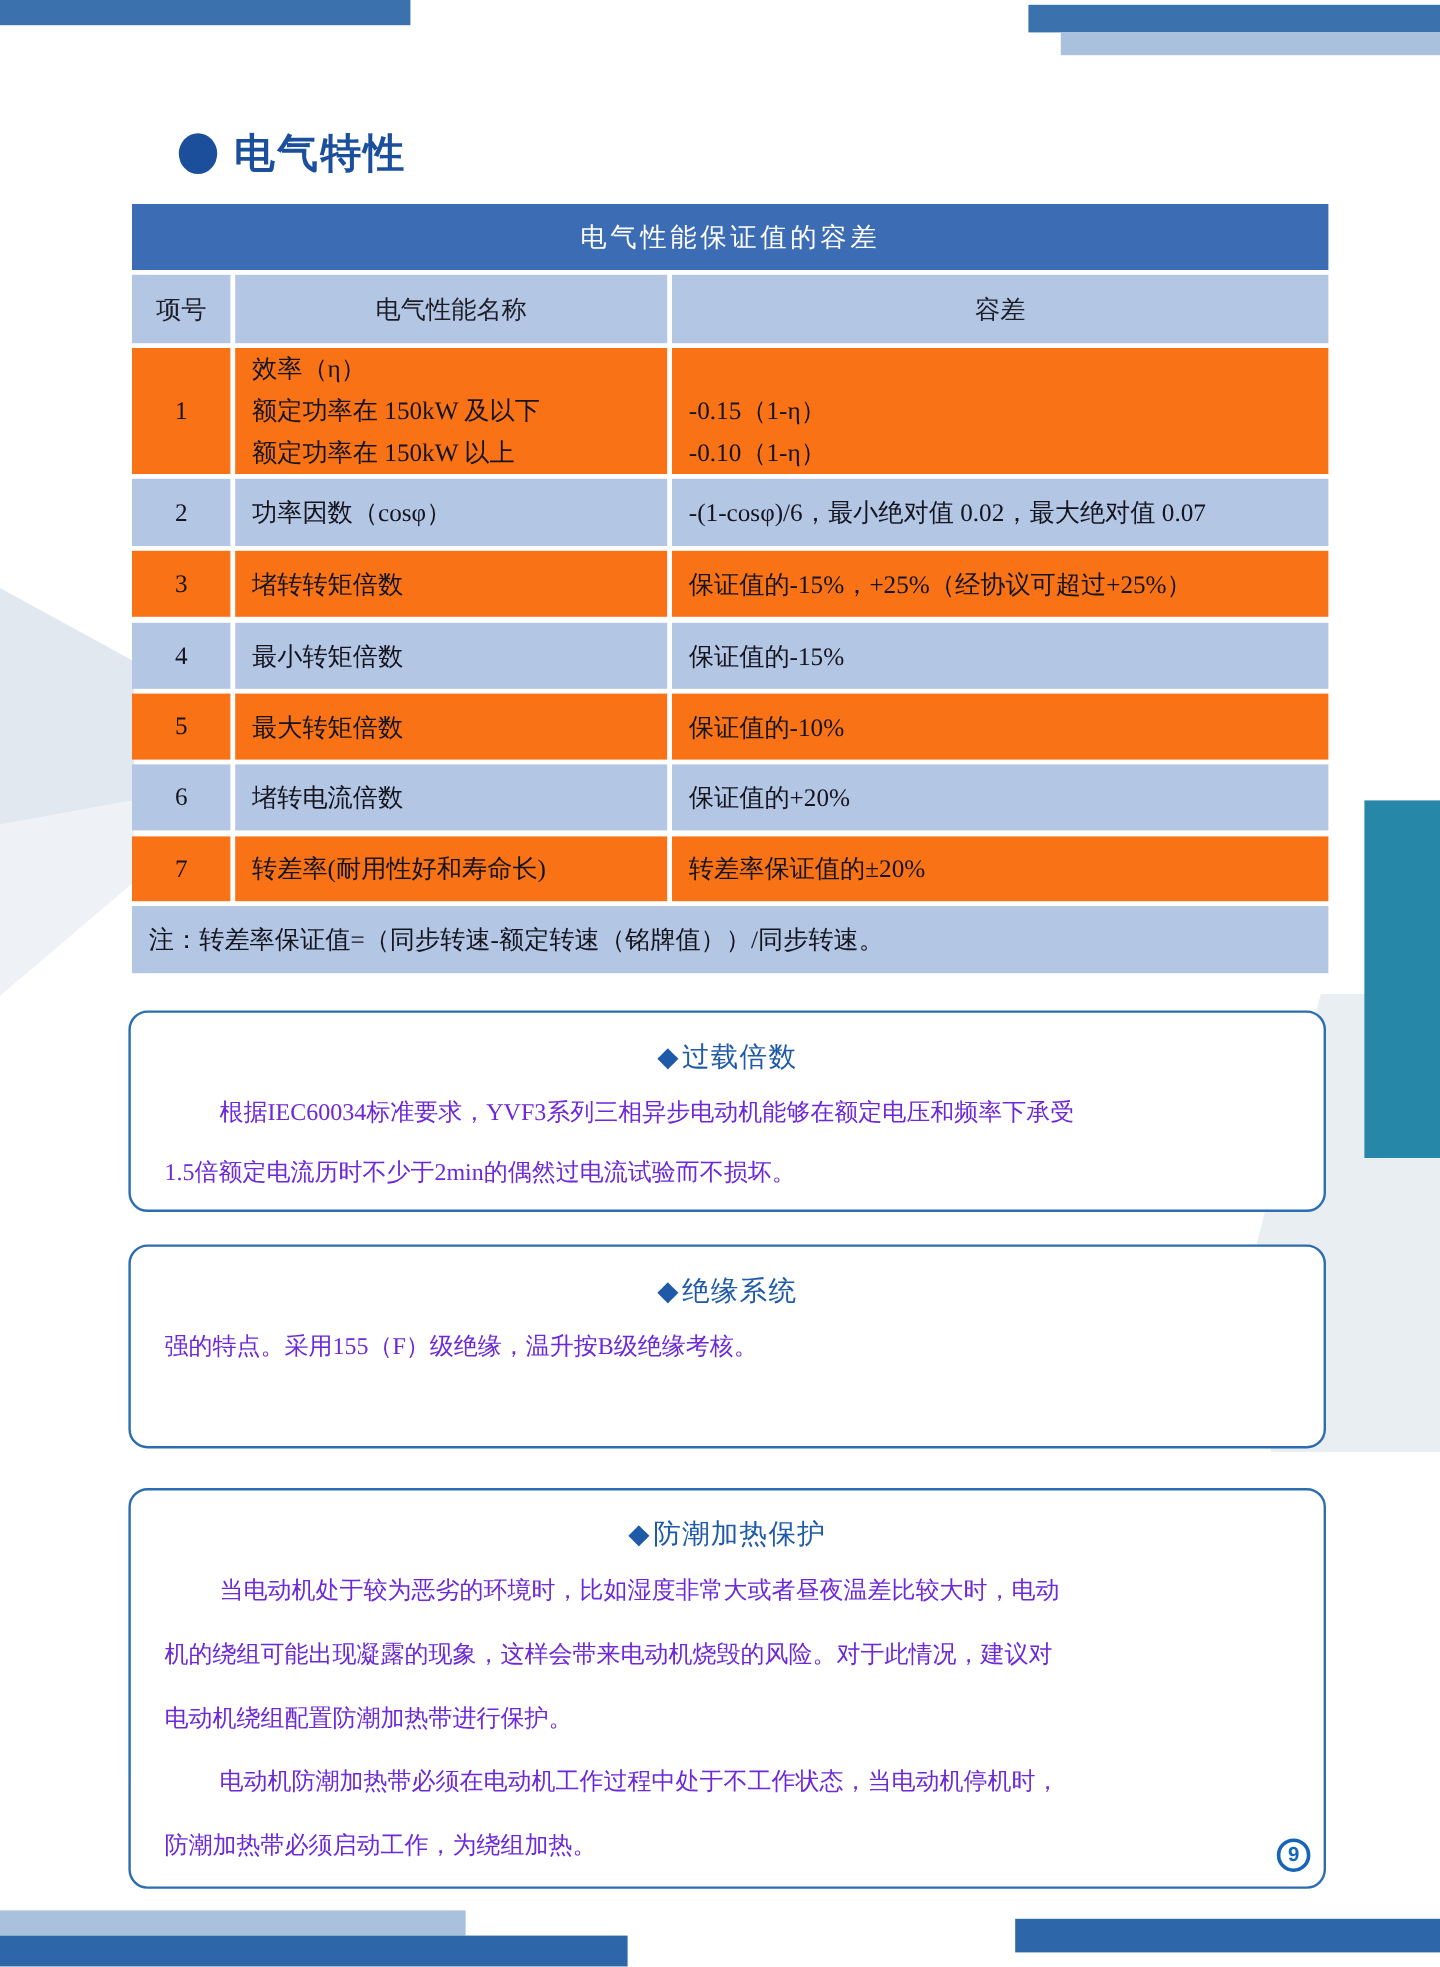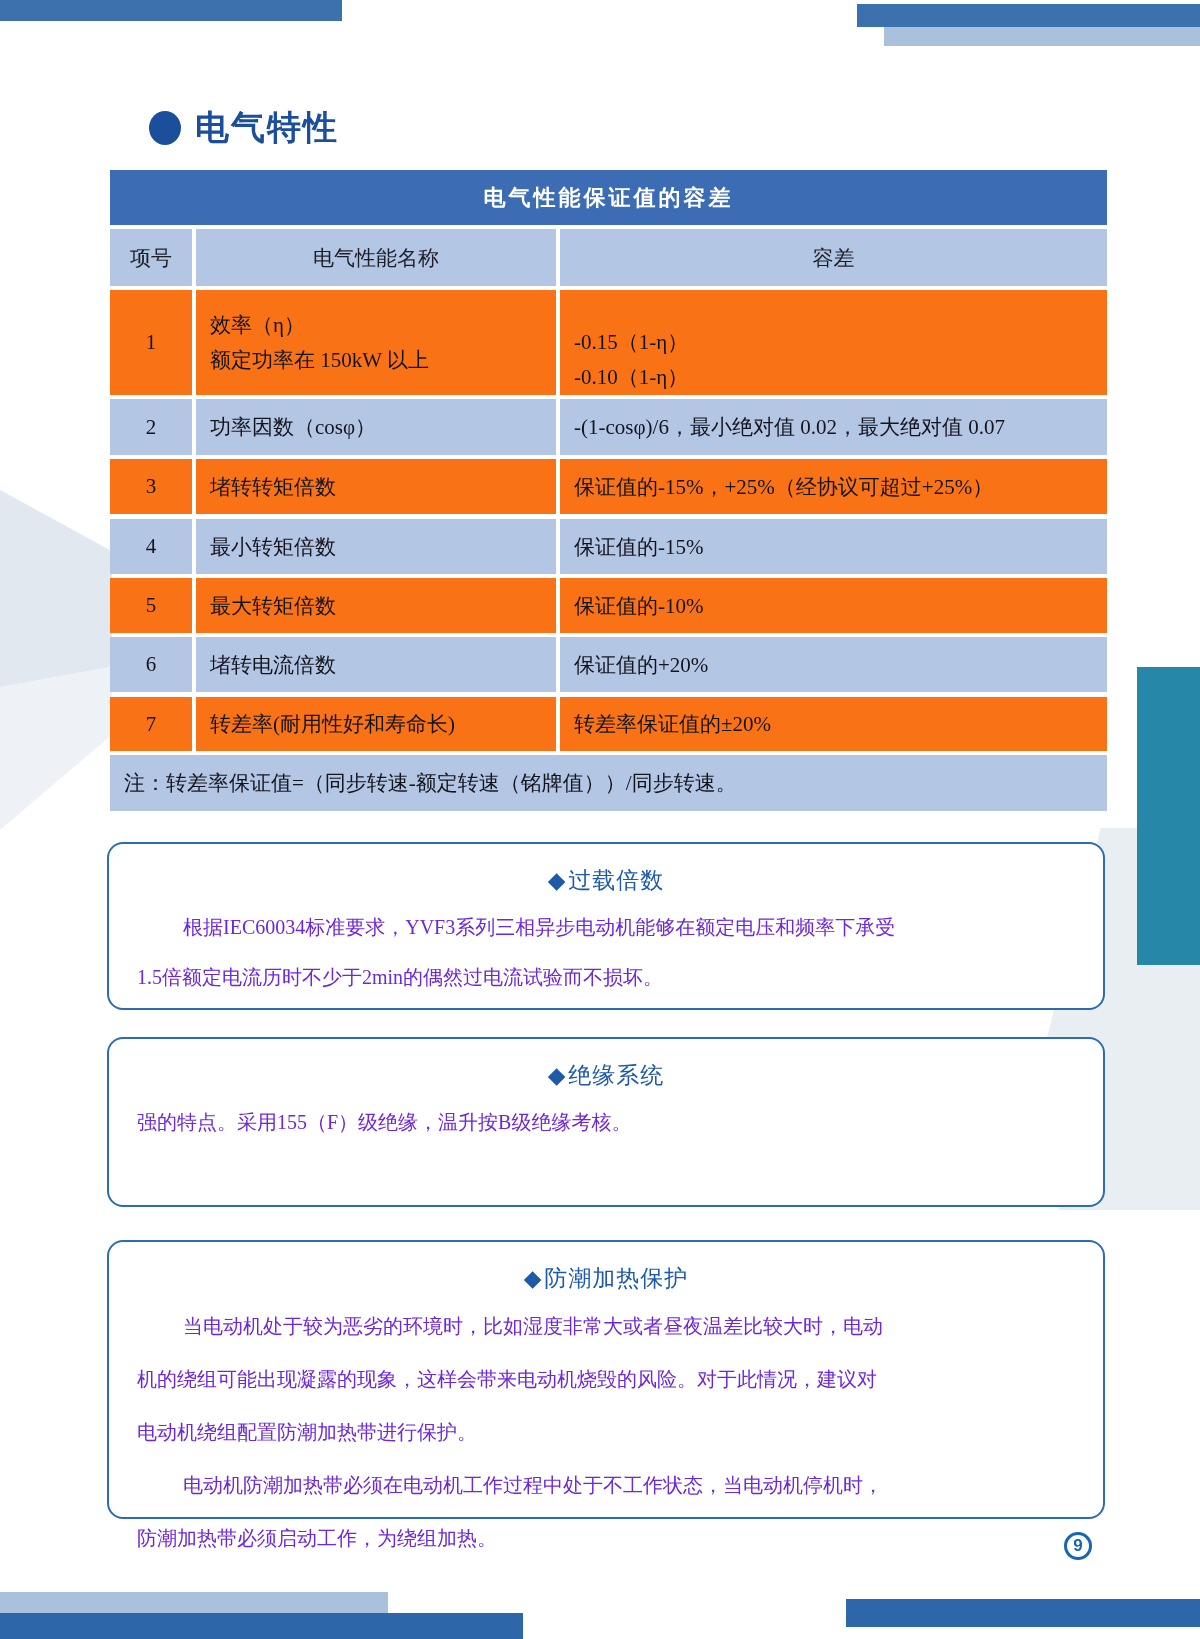--- a/index.html
+++ b/index.html
@@ -33,21 +33,21 @@
   
   .title-row { position:absolute; left:149px; top:107px; height:42px; z-index:3;
     display:flex; align-items:center; }
   .title-bullet { width:32px; height:34px; border-radius:50%; background:#1b4f9c;
     margin-right:14px; }
   .title-text { font-family:"Liberation Sans","DejaVu Sans",sans-serif;
     font-weight:bold; font-size:34px; color:#1b4f9c; letter-spacing:2px; }
   
   .etable { position:absolute; left:110px; top:170px; width:997px; z-index:3;
     font-size:21px; }
-  .t-header { height:55px; background:#3c6cb4; color:#ffffff; font-weight:bold;
+  .t-header { height:55px; background:#3c6cb4; color:#ffffff; font-weight:normal;
     font-size:22px; letter-spacing:3px; display:flex; align-items:center;
     justify-content:center; margin-bottom:4px; }
   .t-row { display:flex; margin-bottom:4px; }
   .t-cell { display:flex; flex-direction:column; justify-content:center;font-family:Liberation Serif, serif; }
   .c1 { width:82px;  margin-right:4px; align-items:center; text-align:center; }
   .c2 { width:360px; margin-right:4px; padding-left:14px; }
   .c3 { flex:1; padding-left:14px; }
   .bg-blue { background:#b3c6e4; }
   .bg-gray { background:#f97316; }
   .h57  { height:57px; }
@@ -59,21 +59,21 @@
   .subhead { font-size:21px; color:#1d1d28; }
   .subhead .c2, .subhead .c3 { align-items:center; padding-left:0; text-align:center; }
   .tline { height:35px; line-height:35px; white-space:nowrap; }
   .t-note { height:56px; background:#b3c6e4; display:flex; align-items:center;
     padding-left:14px; font-size:21px; }
   
   .ibox { position:absolute; left:107px; width:998px; z-index:3;
     background:#ffffff; border:2px solid #2c6cb0; border-radius:16px; }
   .ibox-1 { top:842px;  height:168px; }
   .ibox-2 { top:1037px; height:170px; }
-  .ibox-3 { top:1240px; height:279px; }
+  .ibox-3 { top:1240px; height:334px; }
   .ibox-head { text-align:center; margin-top:21px; font-size:23px; color:#1e5aa8;
     letter-spacing:1px; }
   .ibox-head .dia { margin-right:2px; }
   .ibox-body { padding:6px 28px 0 28px; font-size:20px; color:#6d28d9; }
   .bline { line-height:50px; white-space:nowrap; }
   .ibox-3 .bline { line-height:53px; }
   .indent { padding-left:46px; }
   
   .page-num { position:absolute; left:1064px; top:1532px; width:28px; height:28px;
     border:3px solid #1565b8; border-radius:50%; background:#ffffff;
@@ -108,20 +108,21 @@
     <div class="t-row subhead h57">
       <div class="t-cell c1 bg-blue">项号</div>
       <div class="t-cell c2 bg-blue">电气性能名称</div>
       <div class="t-cell c3 bg-blue">容差</div>
     </div>
 
     <div class="t-row h105">
       <div class="t-cell c1 bg-gray">1</div>
       <div class="t-cell c2 bg-gray">
         <div class="tline">效率（η）</div>
+        <div class="tline">额定功率在 150kW 及以下</div>
         <div class="tline">额定功率在 150kW 以上</div>
       </div>
       <div class="t-cell c3 bg-gray">
         <div class="tline"></div>
         <div class="tline">-0.15（1-η）</div>
         <div class="tline">-0.10（1-η）</div>
       </div>
     </div>
 
     <div class="t-row h56">

